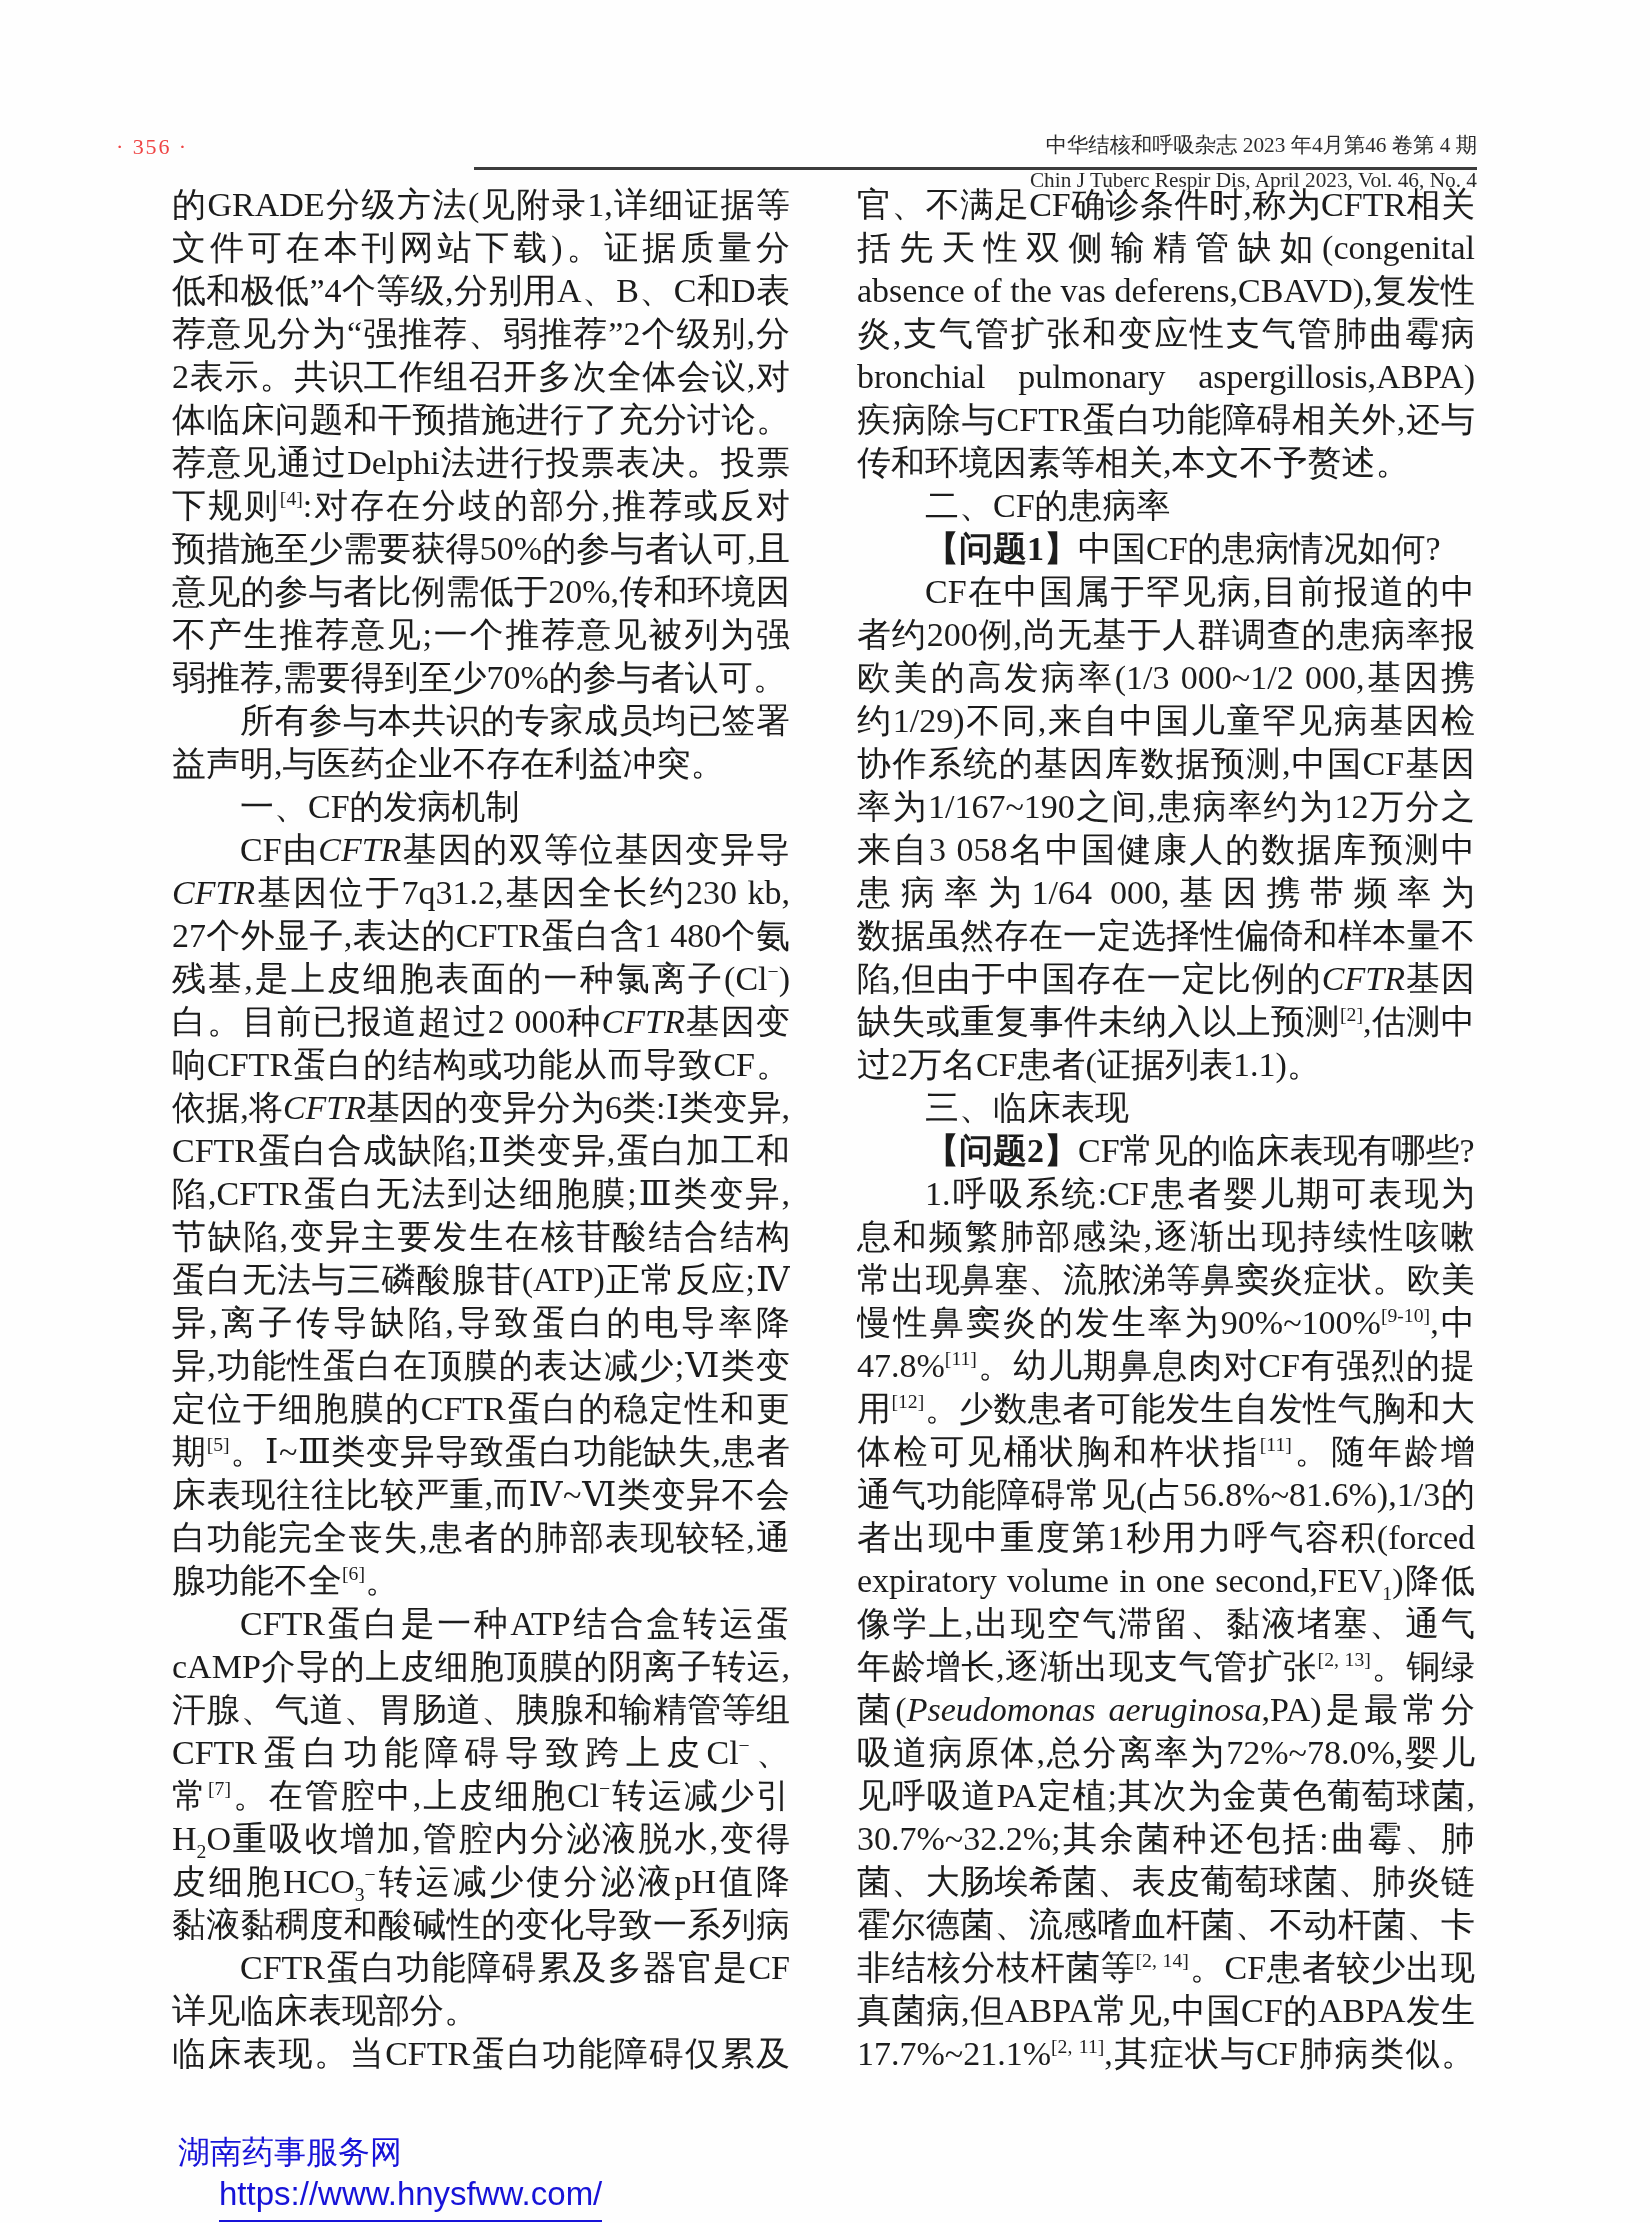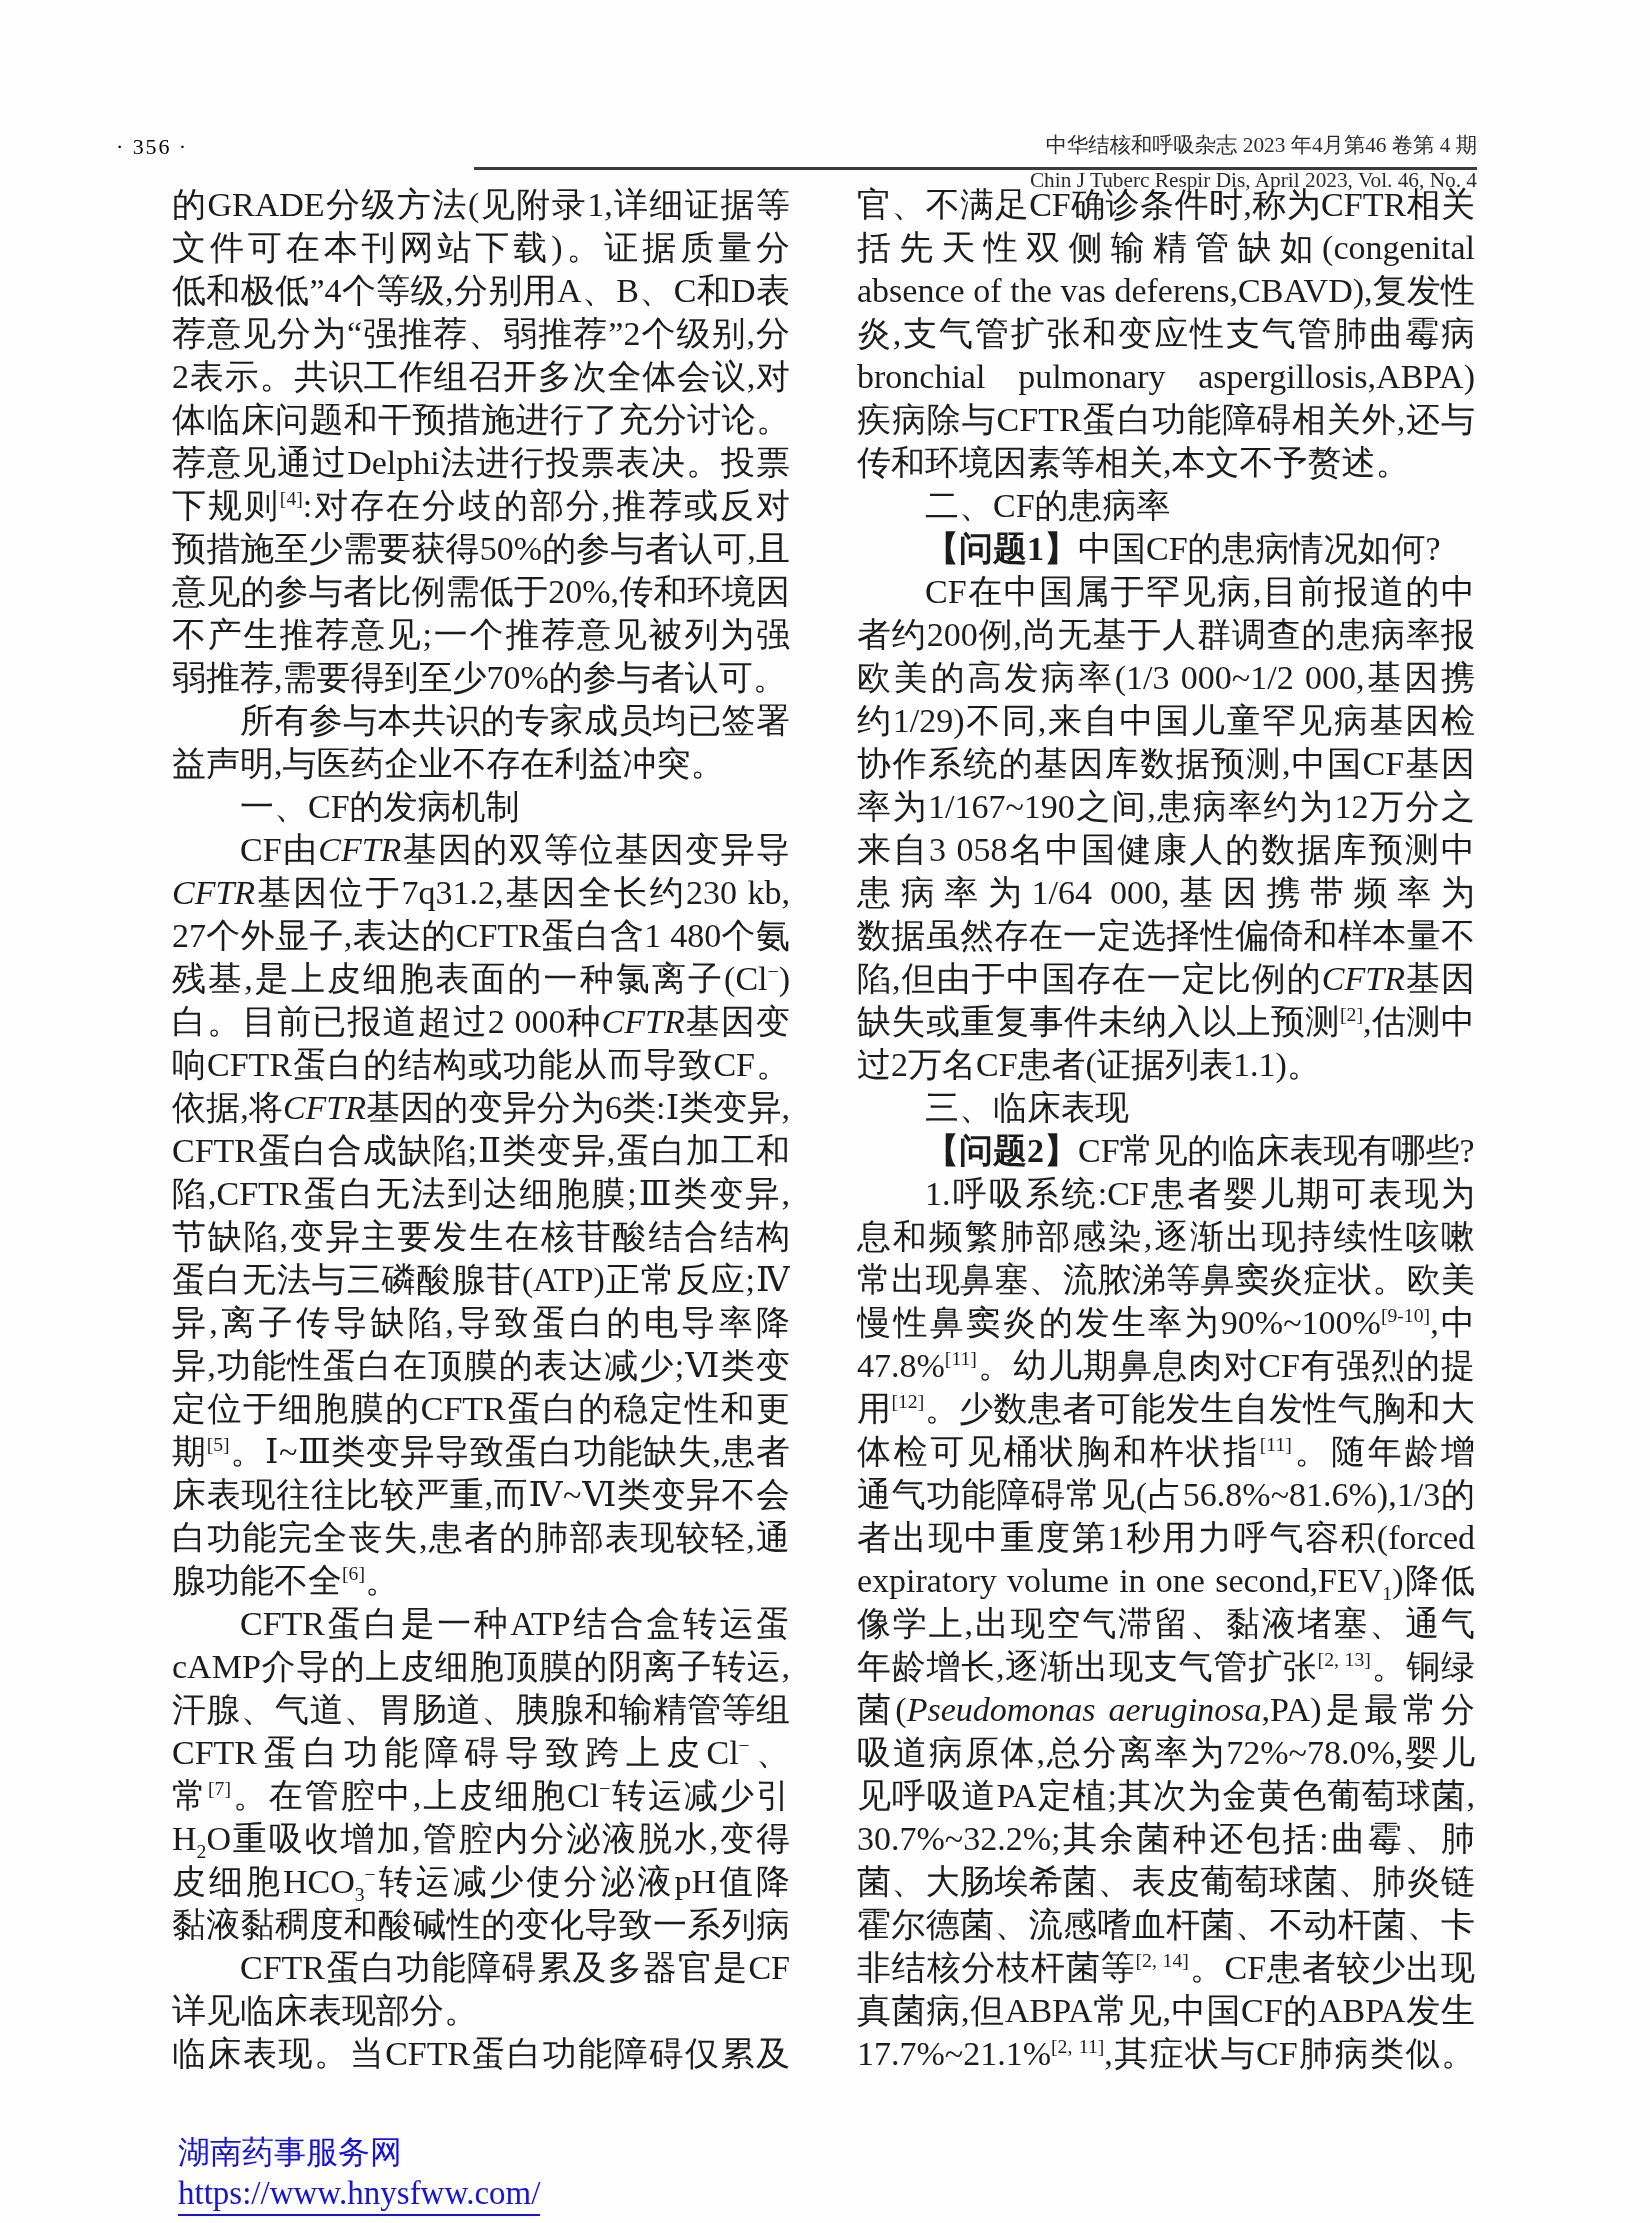--- a/index.html
+++ b/index.html
@@ -7,21 +7,21 @@
     width:1651px;height:2223px;position:relative;
     background:#fefefe;
     font-family:"Liberation Serif","DejaVu Serif",serif;
     color:#1d1d1d;
     -webkit-font-smoothing:antialiased;
   }
   .page{position:absolute;inset:0;overflow:hidden;}
   
   .hdr-num{
     position:absolute;left:116px;top:130px;height:33px;
-    font-size:22px;line-height:33px;letter-spacing:1.9px;color:#000000;
+    font-size:22px;line-height:33px;letter-spacing:1.9px;color:#ef4444;
   }
   .hdr-title{
     position:absolute;left:474px;top:128px;width:1003px;height:37px;
     display:flex;justify-content:space-between;align-items:flex-end;
     font-size:21.3px;line-height:35px;color:#2a2a2a;white-space:nowrap;flex-direction:column;
   }
   .hdr-rule{
     position:absolute;left:474px;top:167px;width:1003px;height:2.9px;
     background:#3c3c3c;
   }
@@ -46,23 +46,24 @@
   sub{vertical-align:sub;}
   
   .footer{position:absolute;left:178px;top:2135px;}
   .f-cn{
     font-size:32px;line-height:39px;color:#1713d8;
     font-family:Liberation Mono, monospace;
   }
   .f-url{
     display:inline-block;
     font-size:33px;line-height:39px;color:#1713d8;
-    font-family:Liberation Serif, serif;
-    border-bottom:2.9px solid #1713d8;padding-bottom:1px;
+    font-family:Liberation Sans, sans-serif;
+    border-bottom:2.9px solid #1713d8;padding-bottom:7px;
     cursor:pointer;
+    margin-left:41px;
   }
 </style>
 </head>
 <body>
 
 <div class="page">
 
   <div class="hdr-num">·  356  ·</div>
 
   <div class="hdr-title">

